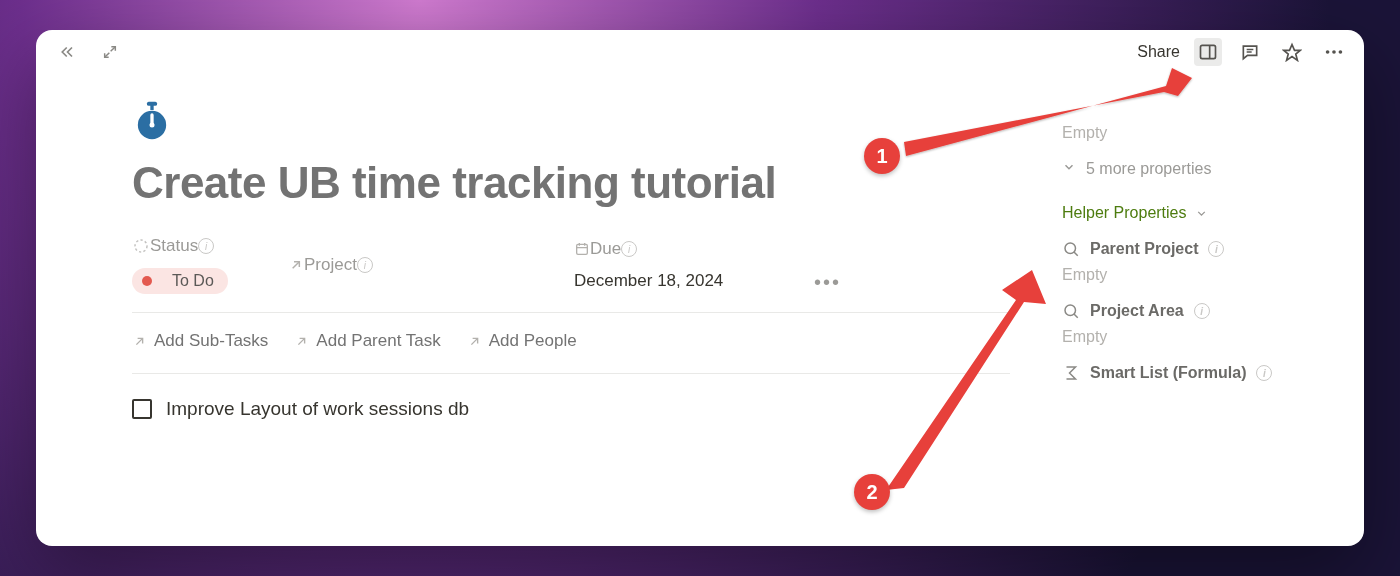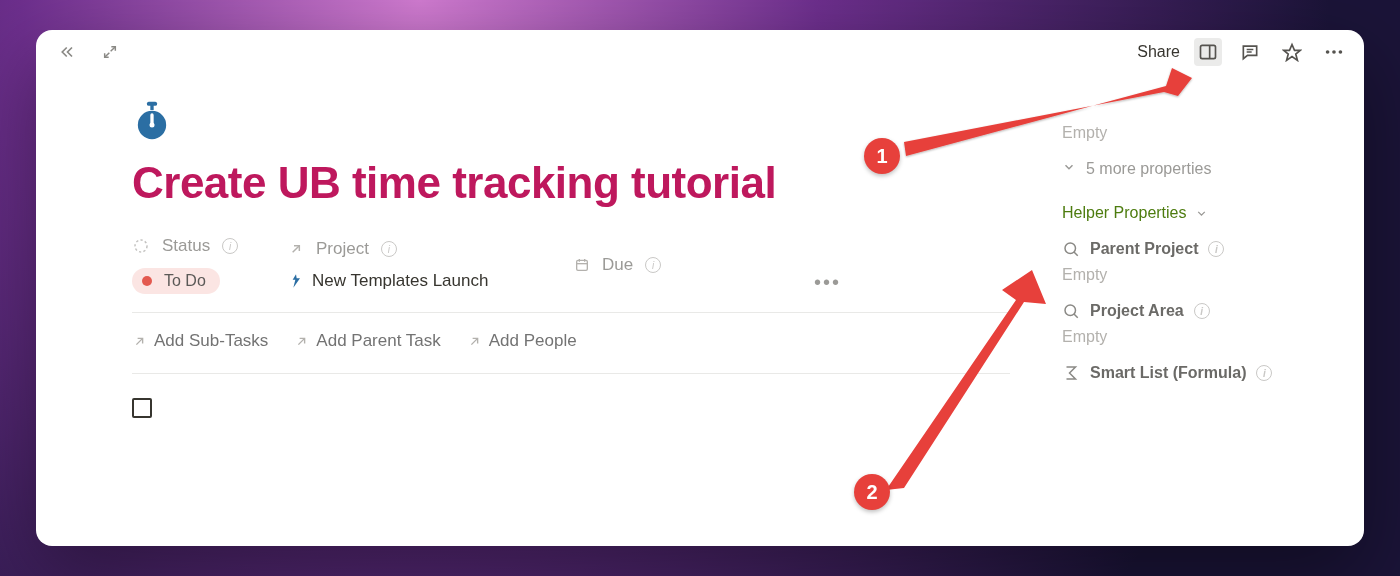--- a/index.html
+++ b/index.html
@@ -59,42 +59,42 @@
   }
   
   .page-icon {
     width: 44px; height: 44px;
     display:flex; align-items:center; justify-content:center;
     margin-bottom: 16px; margin-left:-2px;
   }
   .page-title {
     font-size: 44px;
     font-weight: 700;
-    color: #be185d;
+    color: #737373;
     letter-spacing: -0.5px;
     margin-bottom: 28px;
   }
   .prop-row {
     display: flex;
     align-items: center;
     gap: 36px;
     margin-bottom: 14px;
     font-size: 17px;
     color: #787774;
   }
   .prop-col { display:flex; flex-direction:column; gap:12px; }
-  .prop-label { display:flex; align-items:center; gap:12px; color:#9b9a97; }
+  .prop-label { display:flex; align-items:center; gap:0; color:#9b9a97; }
   .prop-label .info { width:16px; height:16px; border:1.5px solid #c9c8c6; border-radius:50%; display:flex;align-items:center;justify-content:center;font-size:10px;color:#c9c8c6;font-style:italic;}
   .prop-value { display:flex; align-items:center; gap:8px; color:#37352f; }
   .status-pill {
     background: #fbe5e3;
     color: #5b5957;
     border-radius: 18px;
     padding: 4px 14px 4px 10px;
-    display:flex; align-items:center; gap:12px;
+    display:flex; align-items:center; gap:20px;
     font-size: 16px;
   }
   .status-dot { width:10px; height:10px; border-radius:50%; background:#e3594f; }
   .more-dots { color:#9b9a97; font-size:20px; letter-spacing:2px; padding:0 4px;}
   .divider { height:1px; background:#e9e9e7; margin: 18px 0 18px 0; }
   .add-row {
     display:flex; gap:26px; color:#737373; font-size:17px;
     margin-bottom: 22px;
   }
   .add-item { display:flex; align-items:center; gap:7px; }
@@ -212,39 +212,36 @@
           </div>
         </div>
         <div class="prop-col" style="min-width:250px">
           <div class="prop-label">
             <svg width="16" height="16" viewBox="0 0 24 24" fill="none" stroke="#b3b1ad" stroke-width="2.2">
                 <path d="M7 17L17 7"></path>
                 <path d="M9 7h8v8"></path>
               </svg>
             <span>Project</span>
             <span class="info">i</span>
-          </div>
-          <div class="prop-value">
-            <svg width="16" height="16" viewBox="0 0 24 24">
-                <path d="M12 2 L7 10 L11 10 L8 22 L18 8 L13 8 Z" fill="#2b6ea3"></path>
-              </svg>
-            <span>New Templates Launch</span>
           </div>
         </div>
         <div class="prop-col" style="min-width:200px">
           <div class="prop-label">
             <svg width="16" height="16" viewBox="0 0 24 24" fill="none" stroke="#b3b1ad" stroke-width="2">
                 <rect x="4" y="5" width="16" height="15" rx="2"></rect>
                 <line x1="4" y1="10" x2="20" y2="10"></line>
                 <line x1="8" y1="3" x2="8" y2="7"></line>
                 <line x1="16" y1="3" x2="16" y2="7"></line>
               </svg>
             <span>Due</span>
             <span class="info">i</span>
           </div>
+          <div class="prop-value">
+            <span>December 18, 2024</span>
+          </div>
         </div>
         <div class="prop-col" style="justify-content:flex-end; align-self:flex-end;">
           <span class="more-dots">•••</span>
         </div>
       </div>
 
       <div class="divider"></div>
 
       <div class="add-row">
         <div class="add-item">
@@ -267,20 +264,21 @@
               <path d="M9 7h8v8"></path>
             </svg>
           <span>Add People</span>
         </div>
       </div>
 
       <div class="divider"></div>
 
       <div class="checkbox-row">
         <span class="checkbox"></span>
+        <span>Improve Layout of work sessions db</span>
       </div>
     </div>
 
     <div class="sidepanel">
       <div class="sp-empty" style="margin-top:30px">Empty</div>
 
       <div class="sp-more">
         <svg width="14" height="14" viewBox="0 0 24 24" fill="none" stroke="#9b9a97" stroke-width="2.5">
             <polyline points="6 9 12 15 18 9"></polyline>
           </svg>

